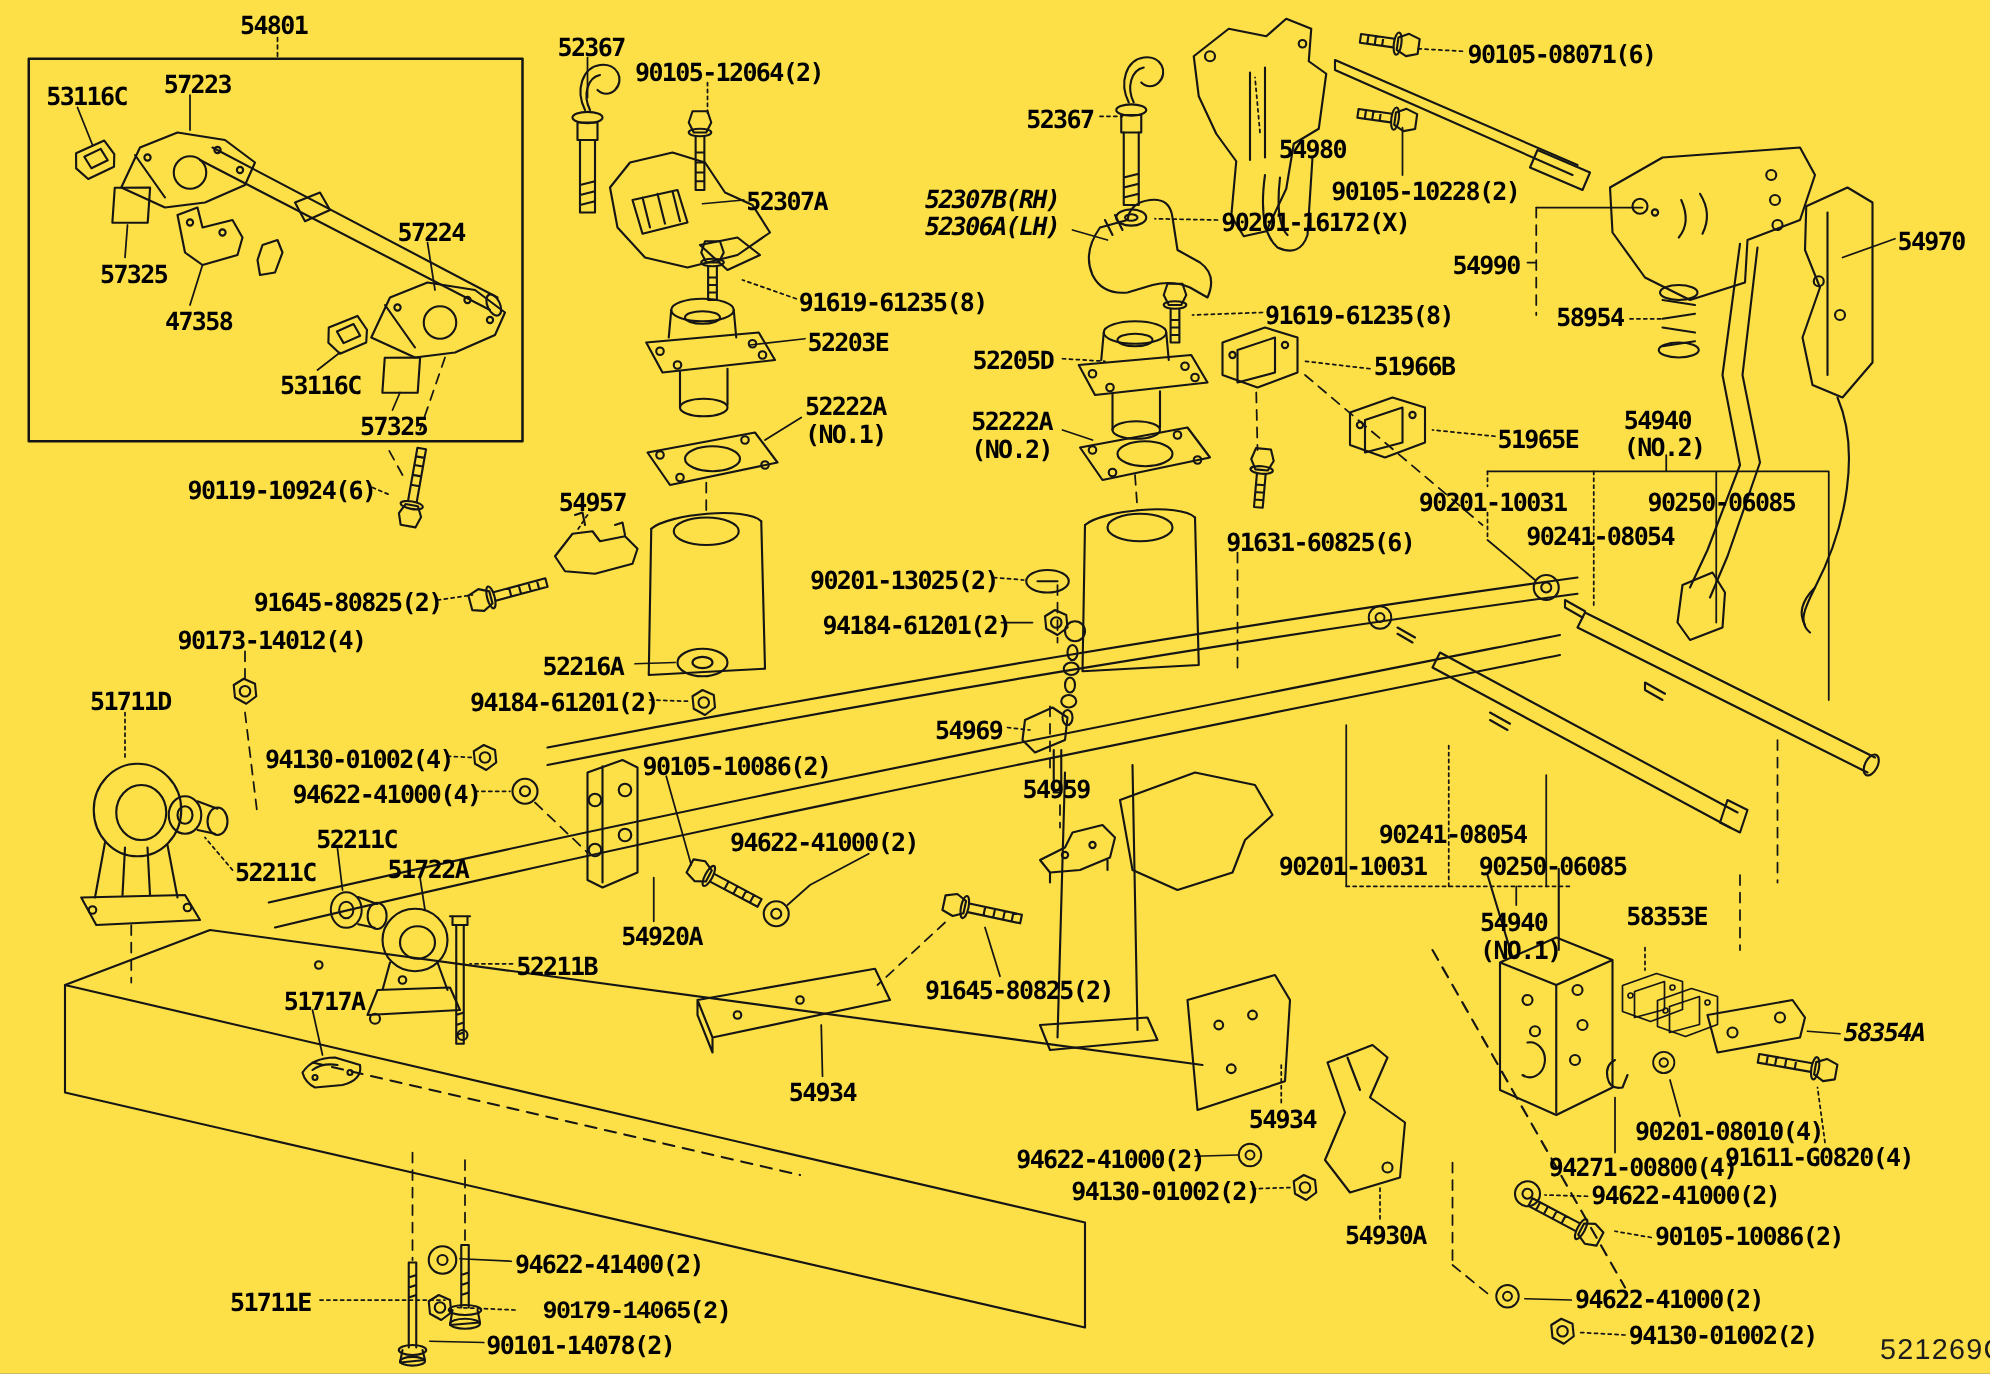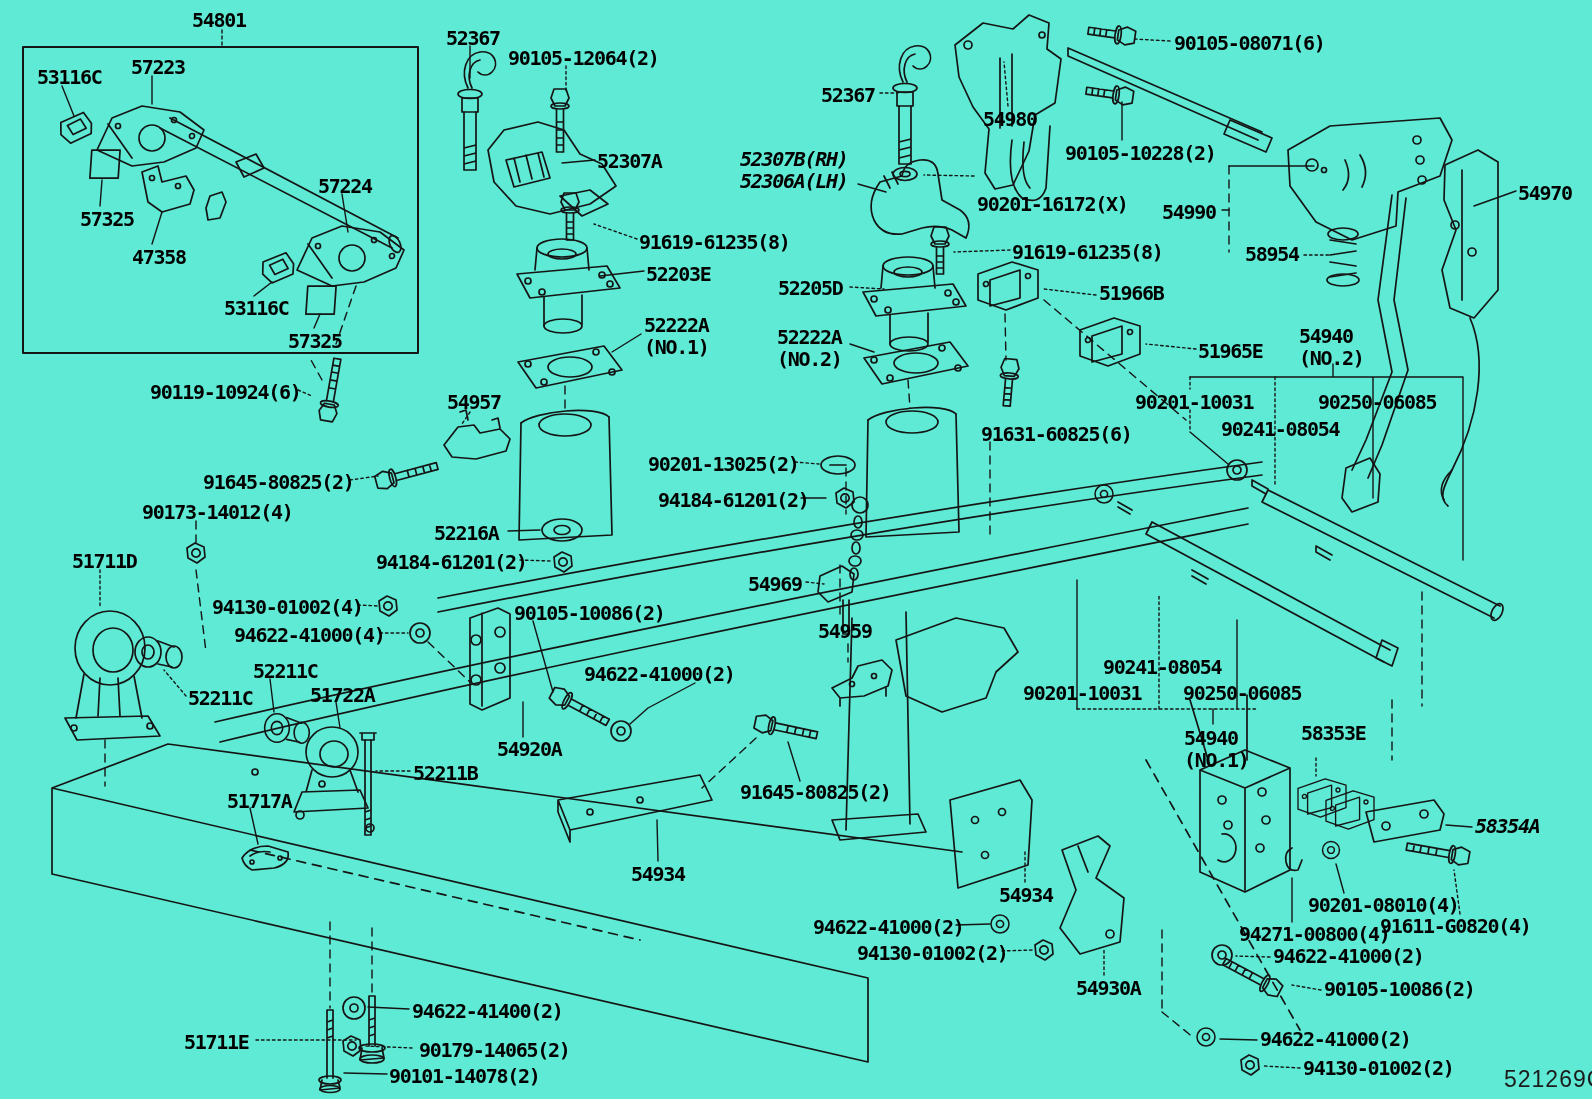--- a/index.html
+++ b/index.html
@@ -1,16 +1,16 @@
 <!DOCTYPE html>
 <html><head>
 <meta charset="utf-8">
 <style>
   html,body{margin:0;padding:0;background:#888;}
-  .stage{position:relative;width:1592px;height:1099px;background:#5eead4;overflow:hidden;
+  .stage{position:relative;width:1592px;height:1099px;background:#fde047;overflow:hidden;
          font-family:"DejaVu Sans Mono", monospace;}
   .stage svg{position:absolute;left:0;top:0;}
   #labels{position:absolute;left:0;top:0;width:100%;height:100%;}
   .lbl{position:absolute;font-weight:700;font-size:20px;line-height:22px;
        letter-spacing:-1.3px;color:#000;white-space:pre;cursor:pointer;}
   .lbl .l2{font-weight:700;}
   .code{position:absolute;font-family:"Liberation Sans", sans-serif;
         font-size:23px;color:#1c1c1c;letter-spacing:1px;}
 </style>
 </head>
@@ -363,24 +363,24 @@
       <div class="lbl" style="left: 318px; top: 175px;">57224</div>
       <div class="lbl" style="left: 224px; top: 297px;">53116C</div>
       <div class="lbl" style="left: 288px; top: 330px;">57325</div>
       <div class="lbl" style="left: 446px; top: 27px;">52367</div>
       <div class="lbl" style="left: 508px; top: 47px;">90105-12064(2)</div>
       <div class="lbl" style="left: 597px; top: 150px;">52307A</div>
       <div class="lbl" style="left: 639px; top: 231px;">91619-61235(8)</div>
       <div class="lbl" style="left: 646px; top: 263px;">52203E</div>
       <div class="lbl" style="left: 644px; top: 314px;">52222A<div class="l2">(NO.1)</div></div>
       <div class="lbl" style="left: 821px; top: 84px;">52367</div>
-      <div class="lbl" style="left: 983px; top: 108px; text-align: center;">54980</div>
+      <div class="lbl" style="left: 1023px; top: 108px; text-align: center;">54980</div>
       <div class="lbl" style="left: 1174px; top: 32px;">90105-08071(6)</div>
       <div class="lbl" style="left: 1065px; top: 142px;">90105-10228(2)</div>
-      <div class="lbl" style="left: 977px; top: 167px; margin-top: 26px;">90201-16172(X)</div>
+      <div class="lbl" style="left: 977px; top: 167px;">90201-16172(X)</div>
       <div class="lbl" style="left: 740px; top: 148px; font-style: italic;">52307B(RH)<div class="l2">52306A(LH)</div></div>
       <div class="lbl" style="left: 1012px; top: 241px;">91619-61235(8)</div>
       <div class="lbl" style="left: 778px; top: 277px;">52205D</div>
       <div class="lbl" style="left: 1099px; top: 282px;">51966B</div>
       <div class="lbl" style="left: 777px; top: 326px;">52222A<div class="l2">(NO.2)</div></div>
       <div class="lbl" style="left: 1198px; top: 340px;">51965E</div>
       <div class="lbl" style="left: 1518px; top: 182px;">54970</div>
       <div class="lbl" style="left: 1162px; top: 201px;">54990</div>
       <div class="lbl" style="left: 1245px; top: 243px;">58954</div>
       <div class="lbl" style="left: 1299px; top: 325px;">54940<div class="l2">(NO.2)</div></div>
@@ -423,18 +423,18 @@
       <div class="lbl" style="left: 1260px; top: 1028px;">94622-41000(2)</div>
       <div class="lbl" style="left: 1303px; top: 1057px;">94130-01002(2)</div>
       <div class="lbl" style="left: 1076px; top: 977px;">54930A</div>
       <div class="lbl" style="left: 999px; top: 884px;">54934</div>
       <div class="lbl" style="left: 813px; top: 916px;">94622-41000(2)</div>
       <div class="lbl" style="left: 857px; top: 942px;">94130-01002(2)</div>
       <div class="lbl" style="left: 631px; top: 863px;">54934</div>
       <div class="lbl" style="left: 227px; top: 790px;">51717A</div>
       <div class="lbl" style="left: 184px; top: 1031px;">51711E</div>
       <div class="lbl" style="left: 412px; top: 1000px;">94622-41400(2)</div>
-      <div class="lbl" style="left: 419px; top: 1039px;">90179-14065(2)</div>
+      <div class="lbl" style="left: 434px; top: 1039px; font-family: Liberation Mono, monospace;">90179-14065(2)</div>
       <div class="lbl" style="left: 389px; top: 1065px;">90101-14078(2)</div>
     </div>
 
 <div class="code" style="left:1504px; top:1066px;">521269C</div>
 </div>
 
 </body></html>

